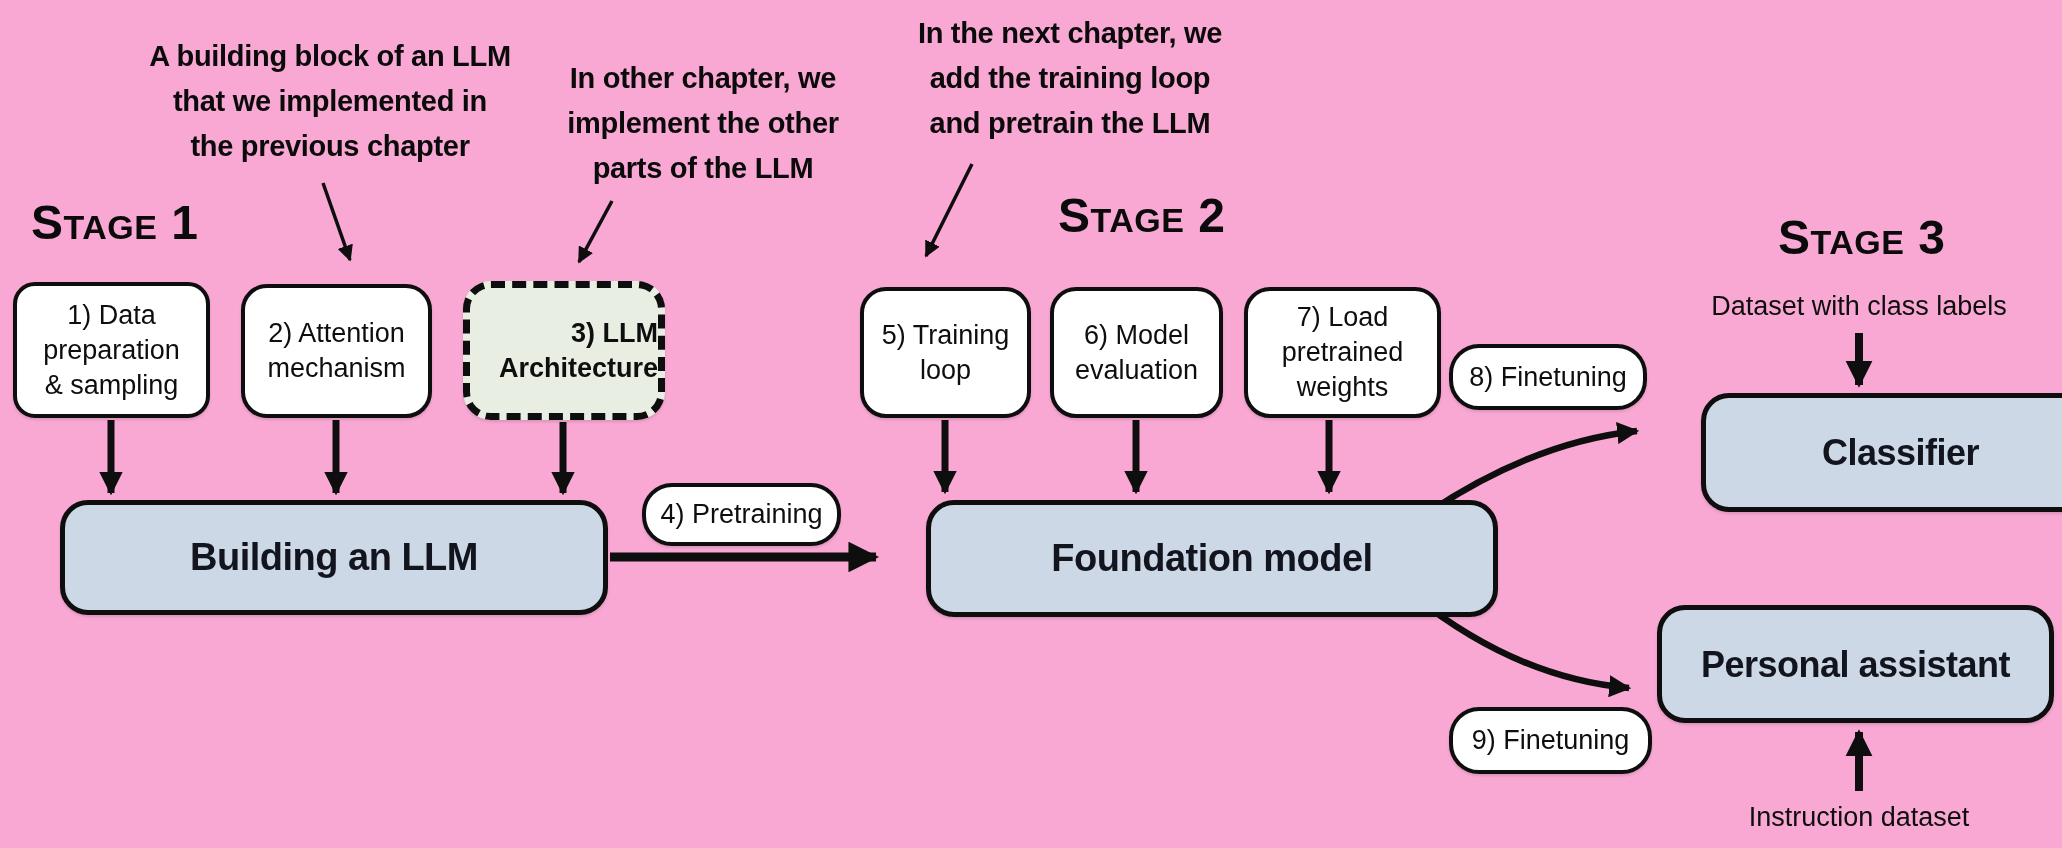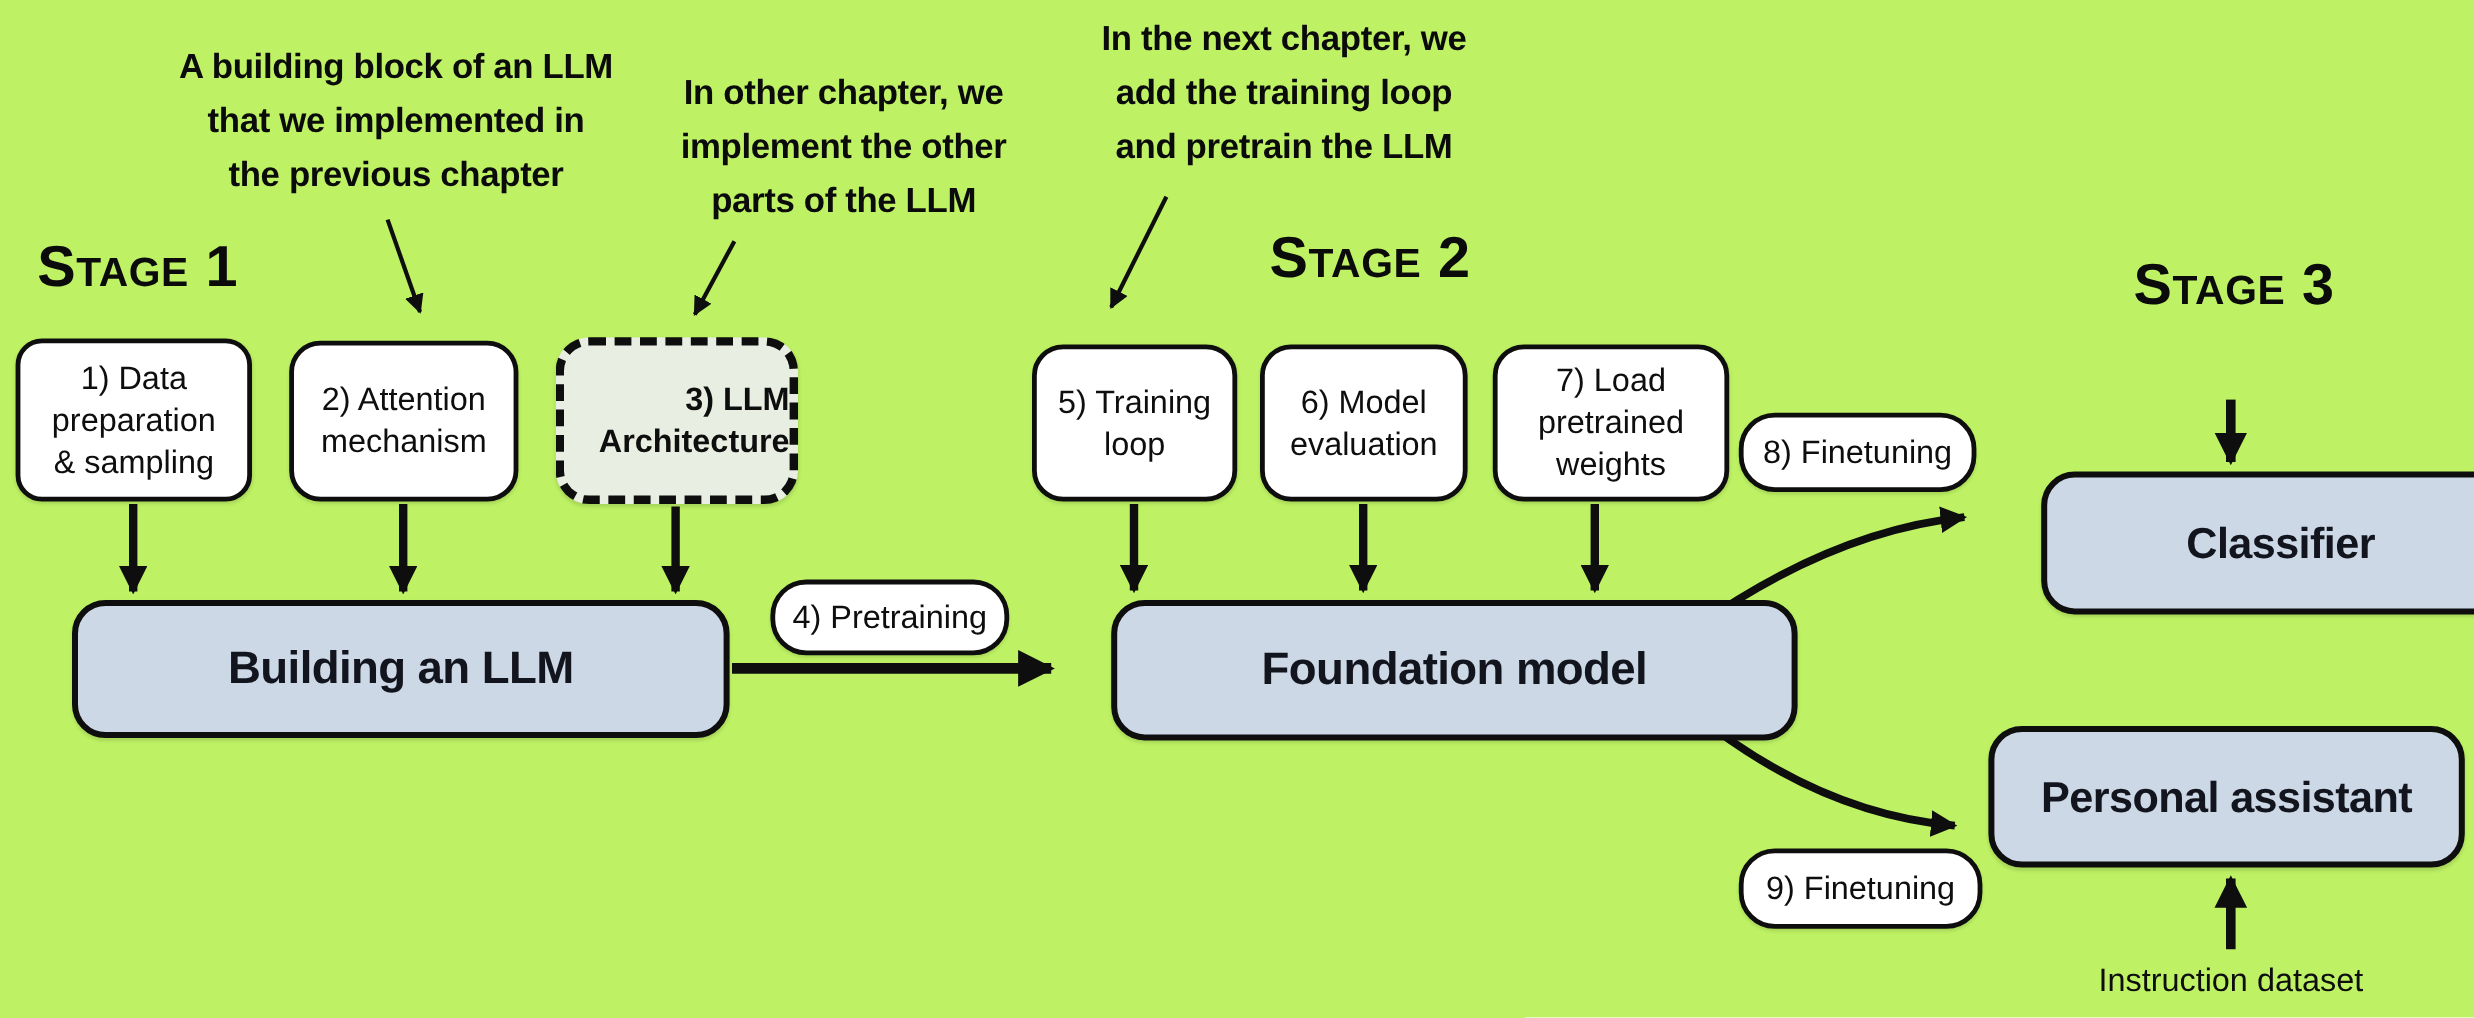--- a/index.html
+++ b/index.html
@@ -7,21 +7,21 @@
     padding: 0;
     background: #fdfdfd;
     font-family: "Liberation Sans", sans-serif;
     color: #0e0e0e;
   }
   #canvas {
     position: relative;
     width: 2062px;
     height: 848px;
     overflow: hidden;
-    background: #bef264;
+    background: #f9a8d4;
   }
   #arrows {
     position: absolute;
     left: 0; top: 0;
     width: 2062px;
     height: 848px;
     z-index: 1;
   }
   .node {
     position: absolute;
@@ -201,16 +201,17 @@
   </div>
 
   <div class="node big" style="left:1657px; top:393px; width:399px; height:119px; font-size:36px;margin-left:44px;">
     <div>Classifier</div>
   </div>
 
   <div class="node big" style="left:1657px; top:605px; width:397px; height:118px; font-size:36px;">
     <div>Personal assistant</div>
   </div>
 
+  <div class="side-label" style="left:1659px; top:289px; width:400px;">Dataset with class labels</div>
 
   <div class="side-label" style="left:1659px; top:800px; width:400px;">Instruction dataset</div>
 
 </div>
 
 </body></html>

